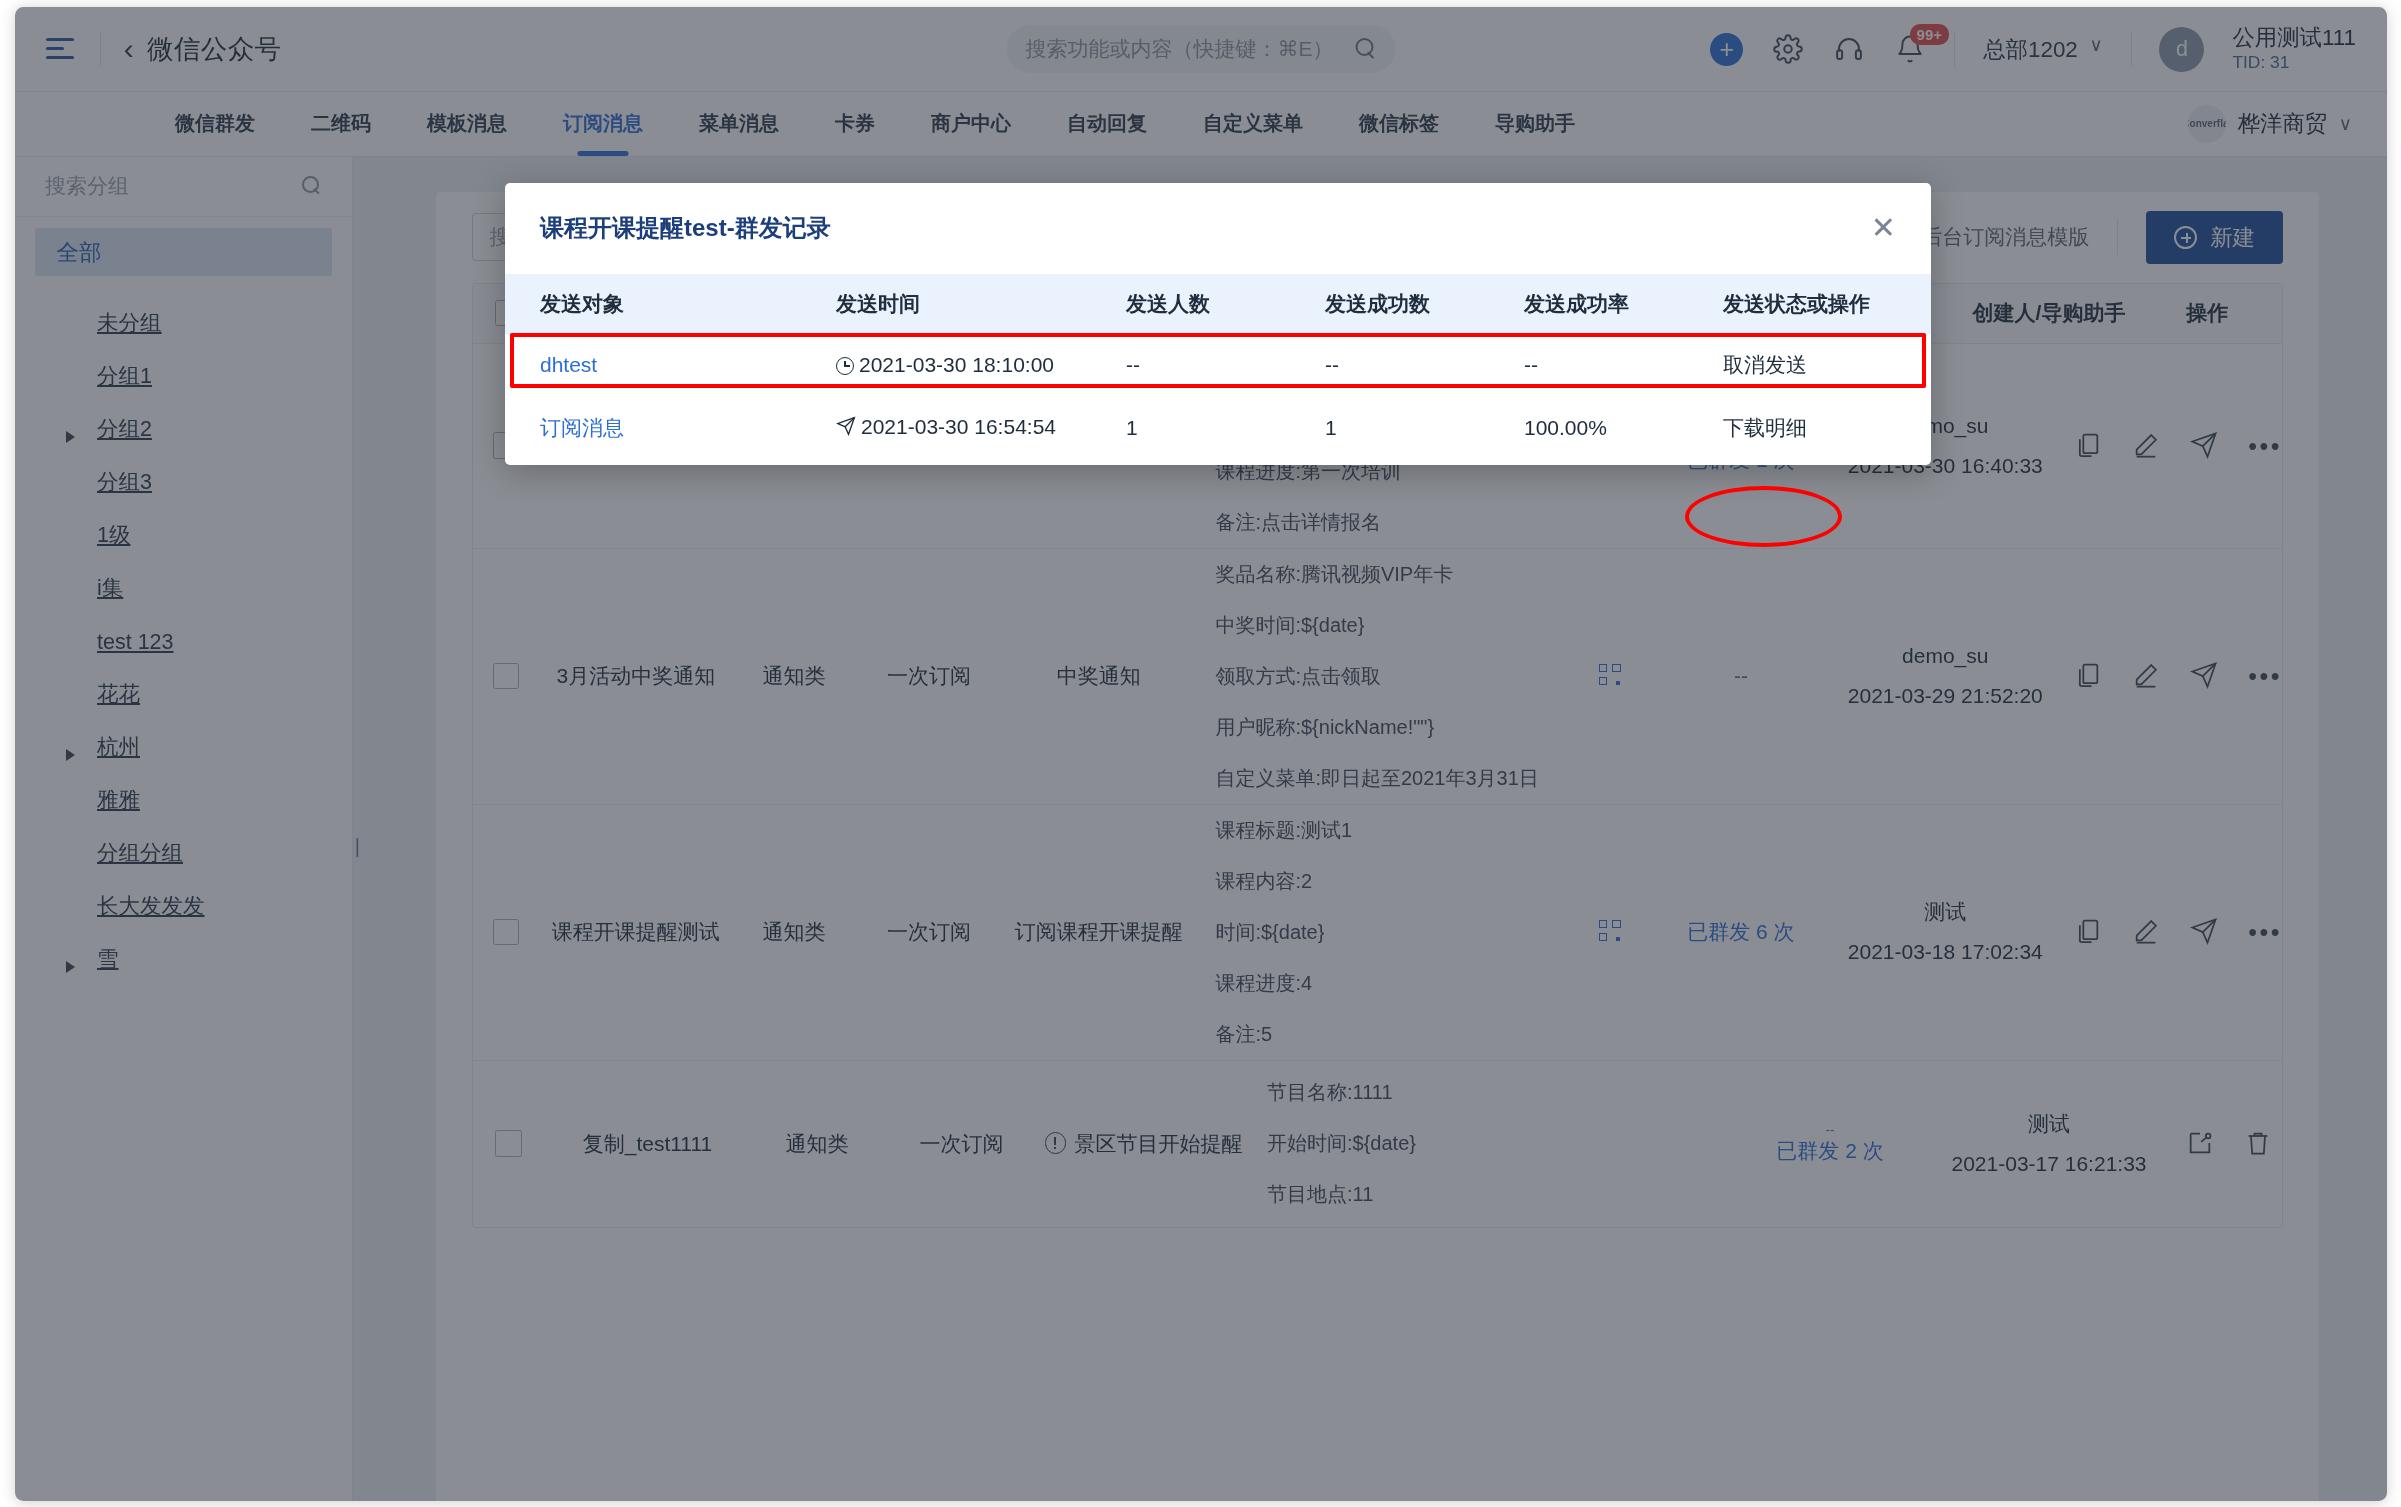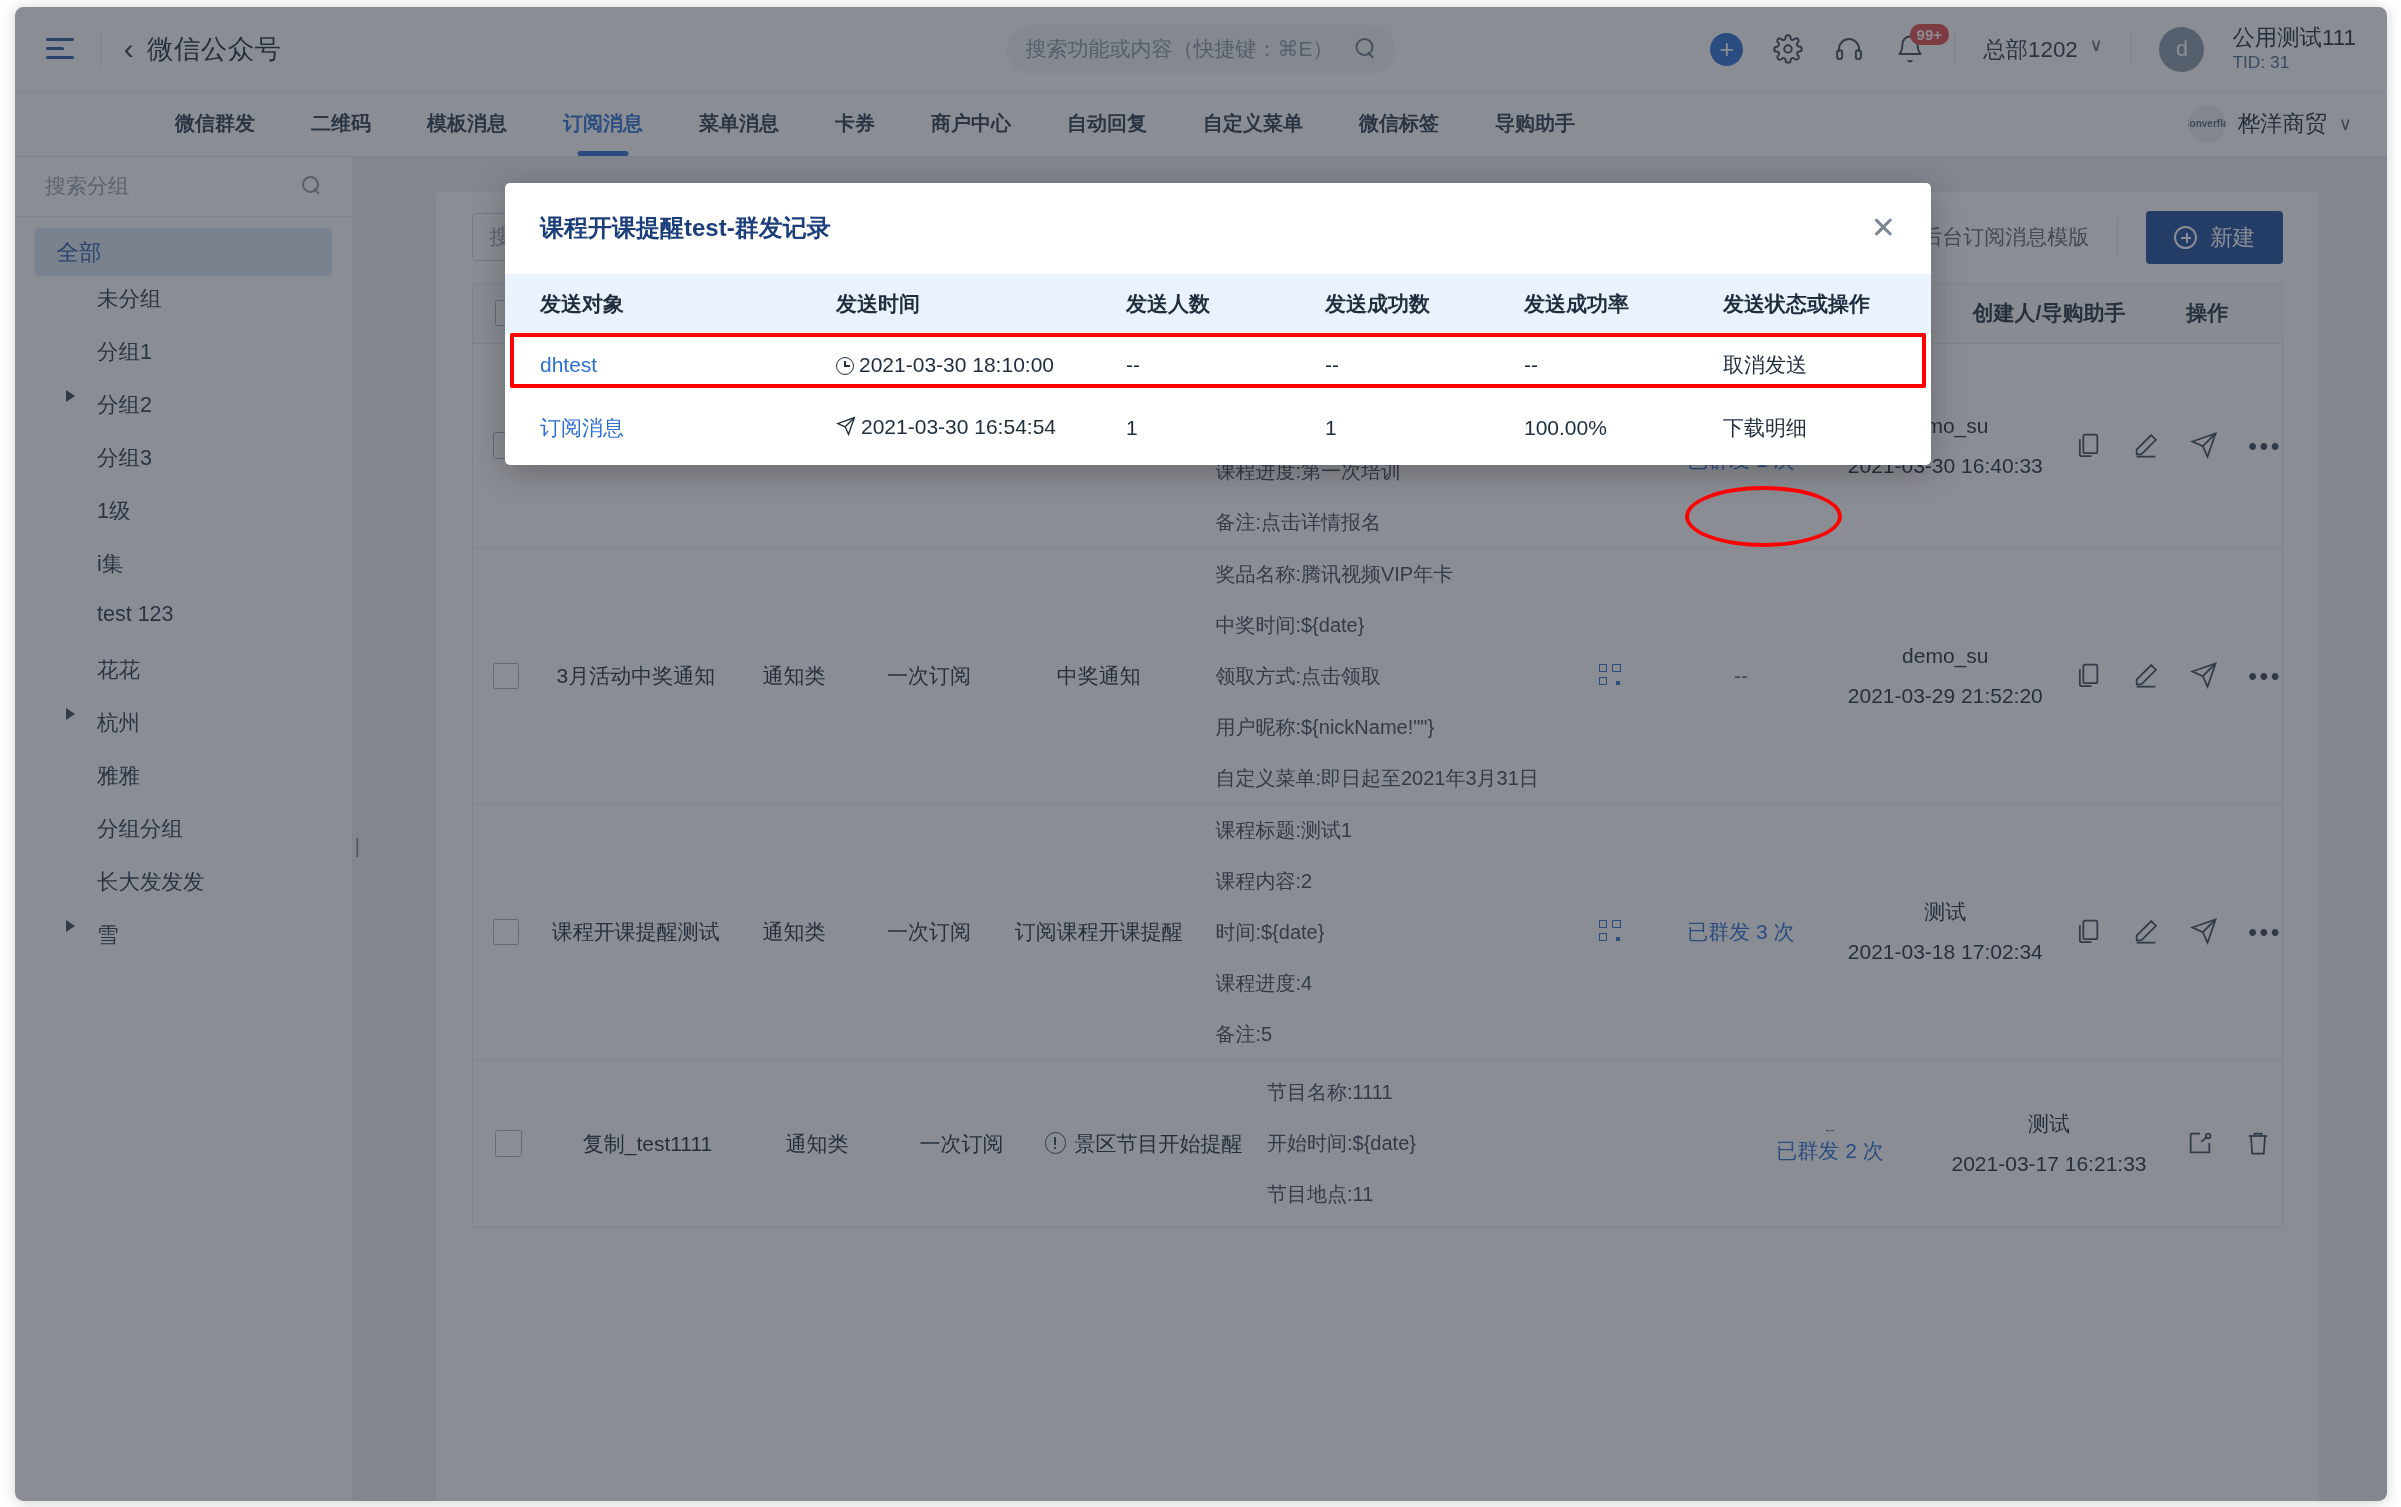--- a/index.html
+++ b/index.html
@@ -84,21 +84,21 @@
   .body { position:absolute; left:0; top:150px; width:100%; bottom:0; display:flex; }
   .sidebar { width: 338px; background:#fff; border-right:0.8px solid #e6eaef; position:relative; }
   .side-search { height:60px; border-bottom:0.8px solid #edf0f4; display:flex; align-items:center; padding: 0 30px; justify-content:space-between;}
   .side-search .ph { font-size:21px; color:#9aa3b0; }
   .side-search .mag2 { width:20px;height:20px;position:relative;}
   .mag2::before{content:"";position:absolute;width:13.2px;height:13.2px;border:2px solid #8d97a5;border-radius:50%;left:0;top:0;}
   .mag2::after{content:"";position:absolute;width:6.6px;height:2px;background:#8d97a5;transform:rotate(45deg);left:10.8px;top:14px;}
   .side-all { margin: 11.6px 20px 0 20px; height:48px; background:#dbe6f5; border-radius:3.3px;
      display:flex; align-items:center; padding-left:21.5px; font-size:22.4px; color:#2b5fae; cursor:pointer;}
   .side-list { margin-top: 8.3px; }
-  .side-item { height:53px; display:flex; align-items:flex-start; font-size:21.5px; color:#2b3b4e; cursor:pointer; padding-left: 51px; position:relative;}
+  .side-item { height:53px; display:flex; align-items:flex-end; font-size:21.5px; color:#2b3b4e; cursor:pointer; padding-left: 51px; position:relative;text-decoration:underline;}
   .side-item .arrow { position:absolute; left: 51px; width:0;height:0;
      border-left:9px solid #3a4656; border-top:6.6px solid transparent; border-bottom:6.6px solid transparent;}
   .side-item .lbl { margin-left: 31px; }
   .side-item.noarrow .lbl { margin-left: 31px; }
 
   
   .main { flex:1; position:relative; background:#eef1f5; overflow:hidden; }
   .drag-handle { position:absolute; left:-2.5px; top: 671px; width: 8.3px; height: 38px;
      color:#6f7b8b; font-size:20px; display:flex; align-items:center; justify-content:center; letter-spacing:1.7px;}
   .card { position:absolute; left: 83px; top: 35px; right: 68px; bottom: -33px;
@@ -437,21 +437,21 @@
             <div class="c-tmpl td">订阅课程开课提醒</div>
             <div class="c-content">
               <div>课程标题:测试1</div>
               <div>课程内容:2</div>
               <div>时间:${date}</div>
               <div>课程进度:4</div>
               <div>备注:5</div>
             </div>
             <div class="c-qr"><span class="qr"><i></i><i></i><i></i><i></i></span></div>
             <div class="c-stat">
-              <div class="lnk">已群发 3 次</div>
+              <div class="lnk">已群发 6 次</div>
             </div>
             <div class="c-creator td">
               <div>测试</div>
               <div>2021-03-18 17:02:34</div>
             </div>
             <div class="c-ops">
               <span class="opicon"><svg viewBox="0 0 24 24" fill="none" stroke="currentColor" stroke-width="1.5">
                       <rect x="8" y="3" width="12" height="16" rx="1.5"></rect>
                       <path d="M5 7v13a1.5 1.5 0 001.5 1.5H15"></path>
                     </svg></span>

